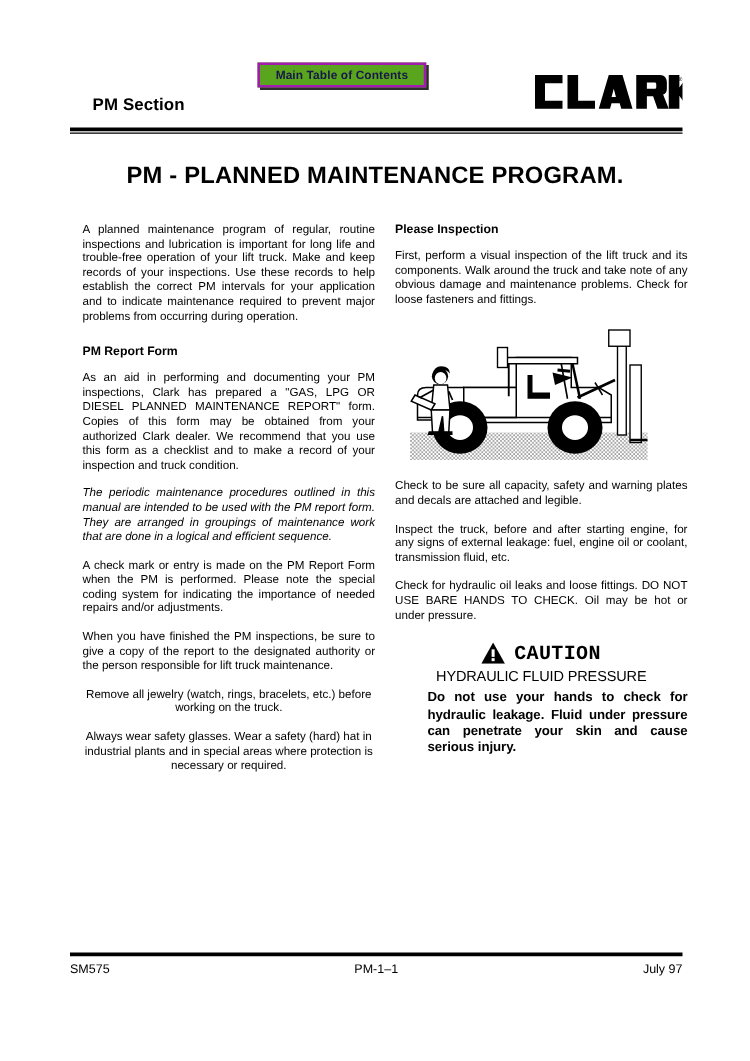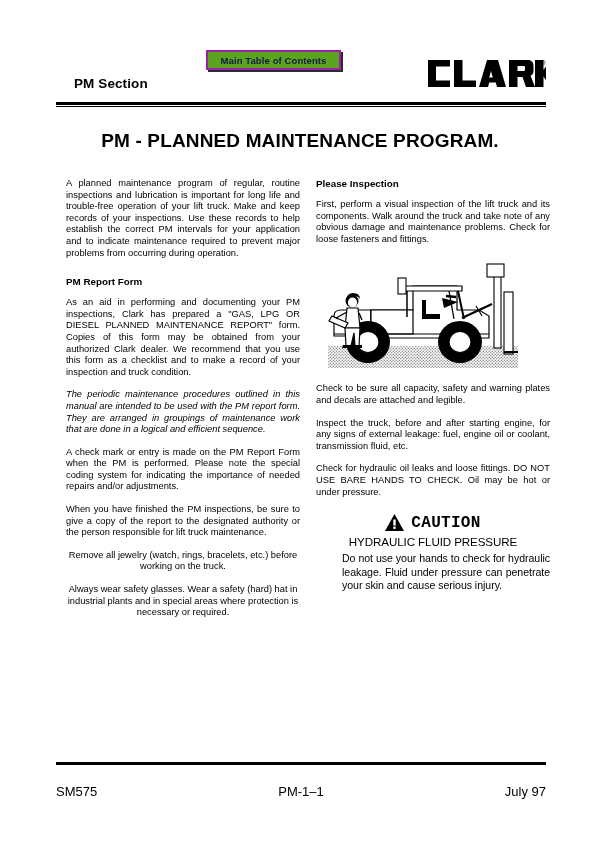--- a/index.html
+++ b/index.html
@@ -182,43 +182,42 @@
     font-size: 11.6px;
     line-height: 14px;
     letter-spacing: -0.1px;
     margin-bottom: 3px;
   }
   .caution-body {
     margin: 0;
     padding-left: 26px;
     font-size: 10.6px;
     line-height: 13.4px;
-    font-weight: normal;
+    font-weight: bold;
     text-align: justify;
     text-justify: inter-word;
     letter-spacing: -0.05px;
   }
 
   
   .rule-bottom {
     position: absolute;
     left: 56px;
     top: 762px;
     width: 490px;
     height: 2.5px;
     background: #000;
   }
   .footer {
     position: absolute;
     left: 56px;
     top: 770px;
     width: 490px;
     height: 16px;
-    font-size: 13px;
-    margin-top: 14px;
+    font-size: 10px;
   }
   .footer-left   { position: absolute; left: 0;   top: 0; }
   .footer-center { position: absolute; left: 0;   top: 0; width: 490px; text-align: center; }
   .footer-right  { position: absolute; right: 0;  top: 0; }
 </style>
 </head>
 <body>
 
 <div class="page">
 

